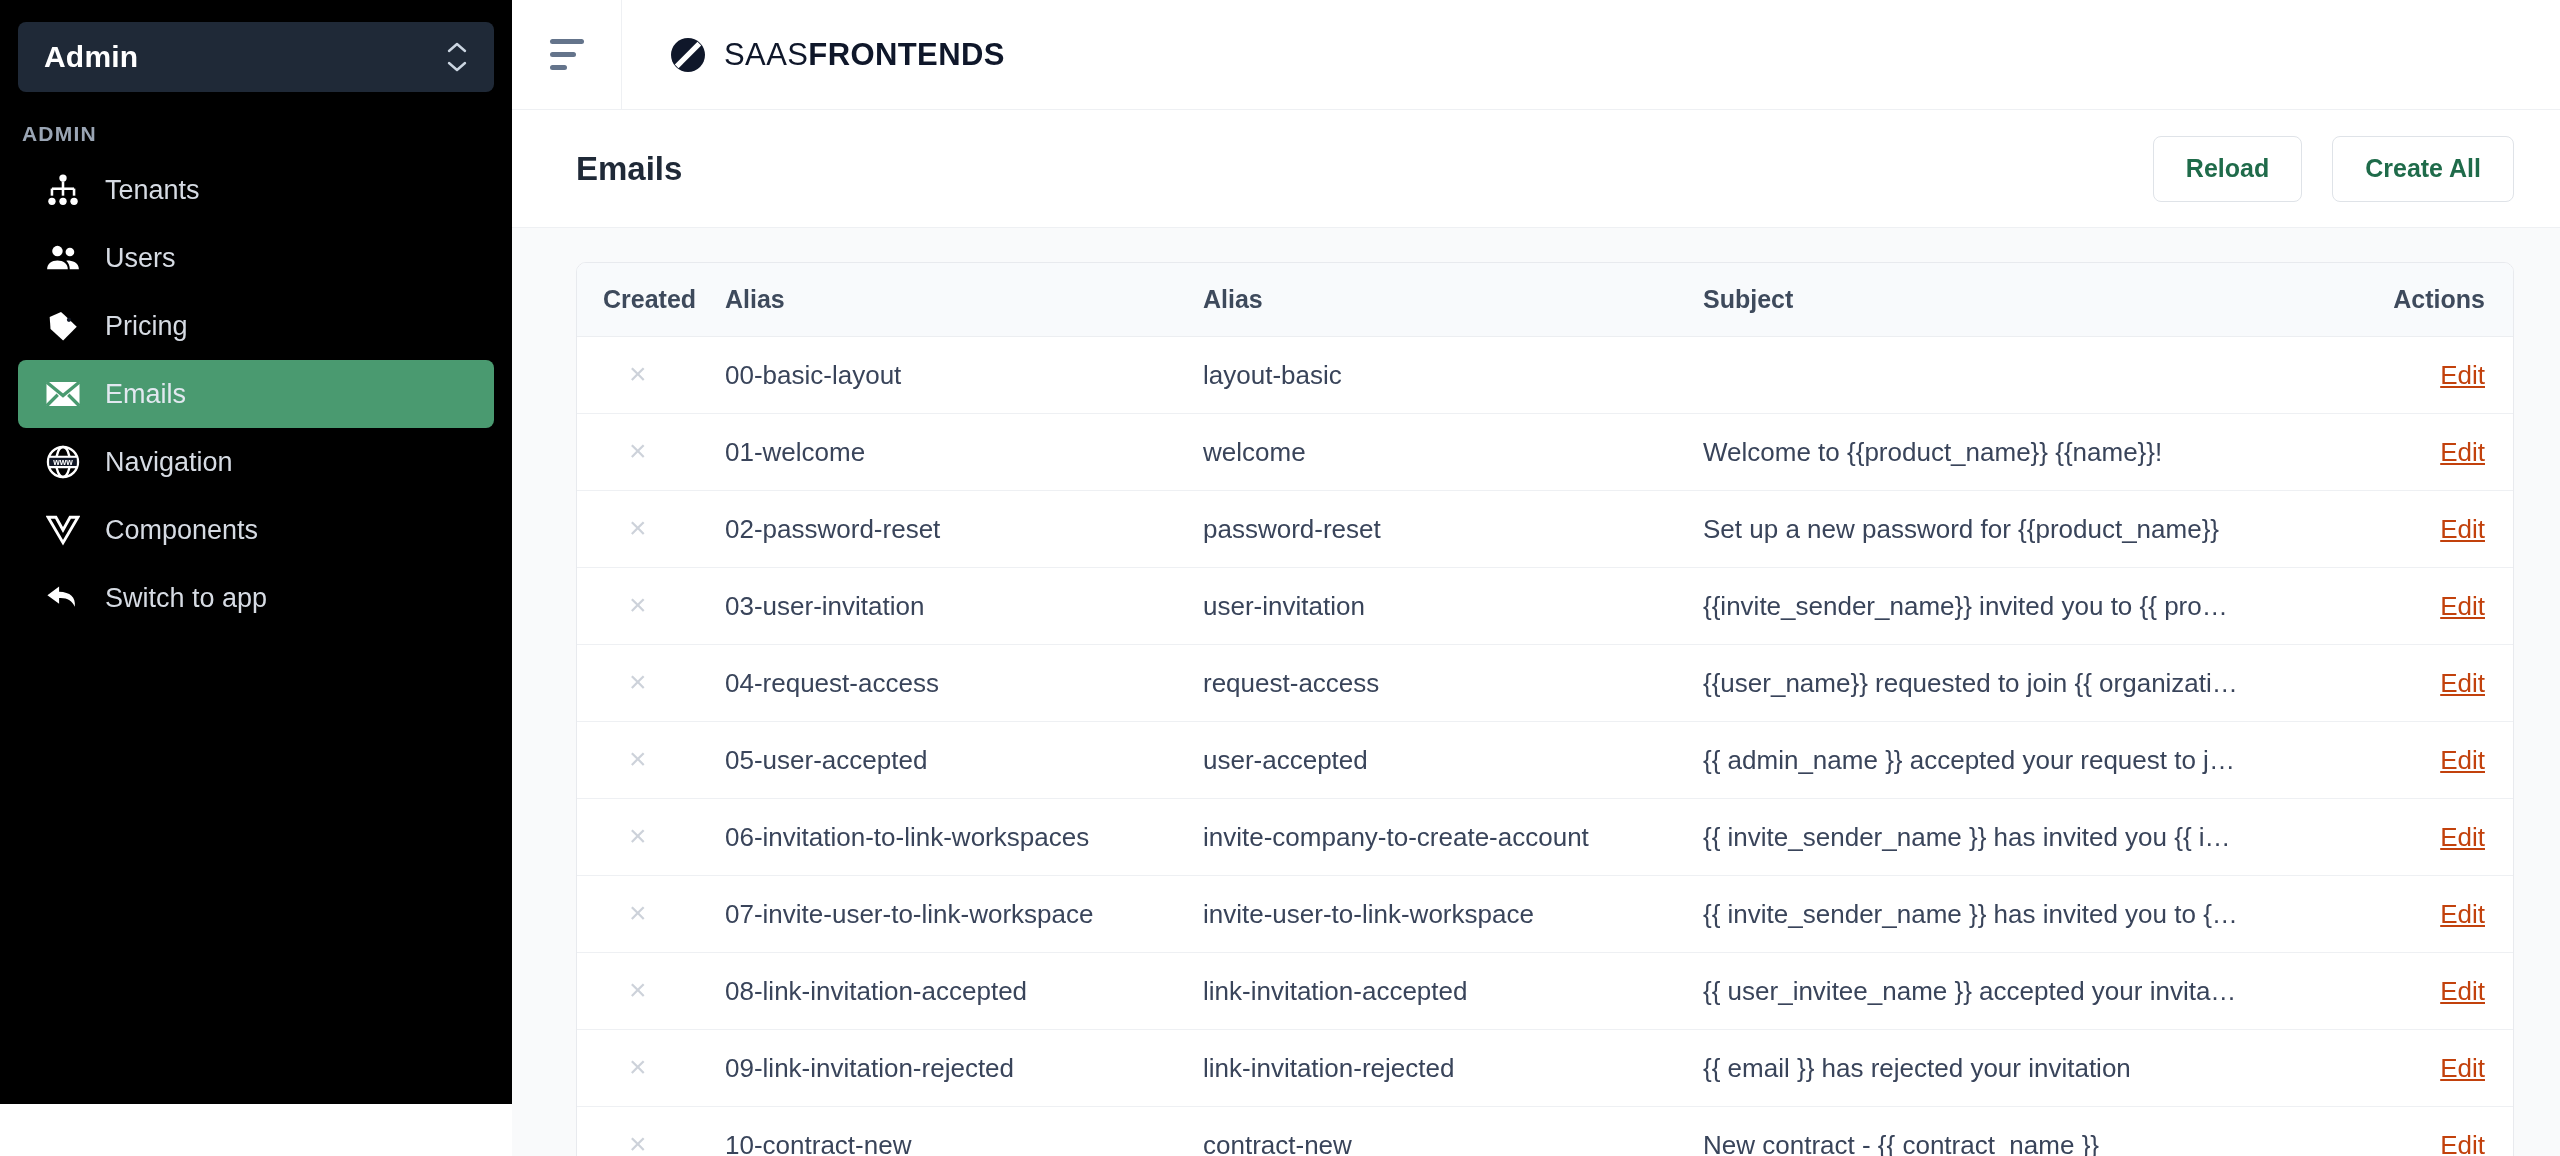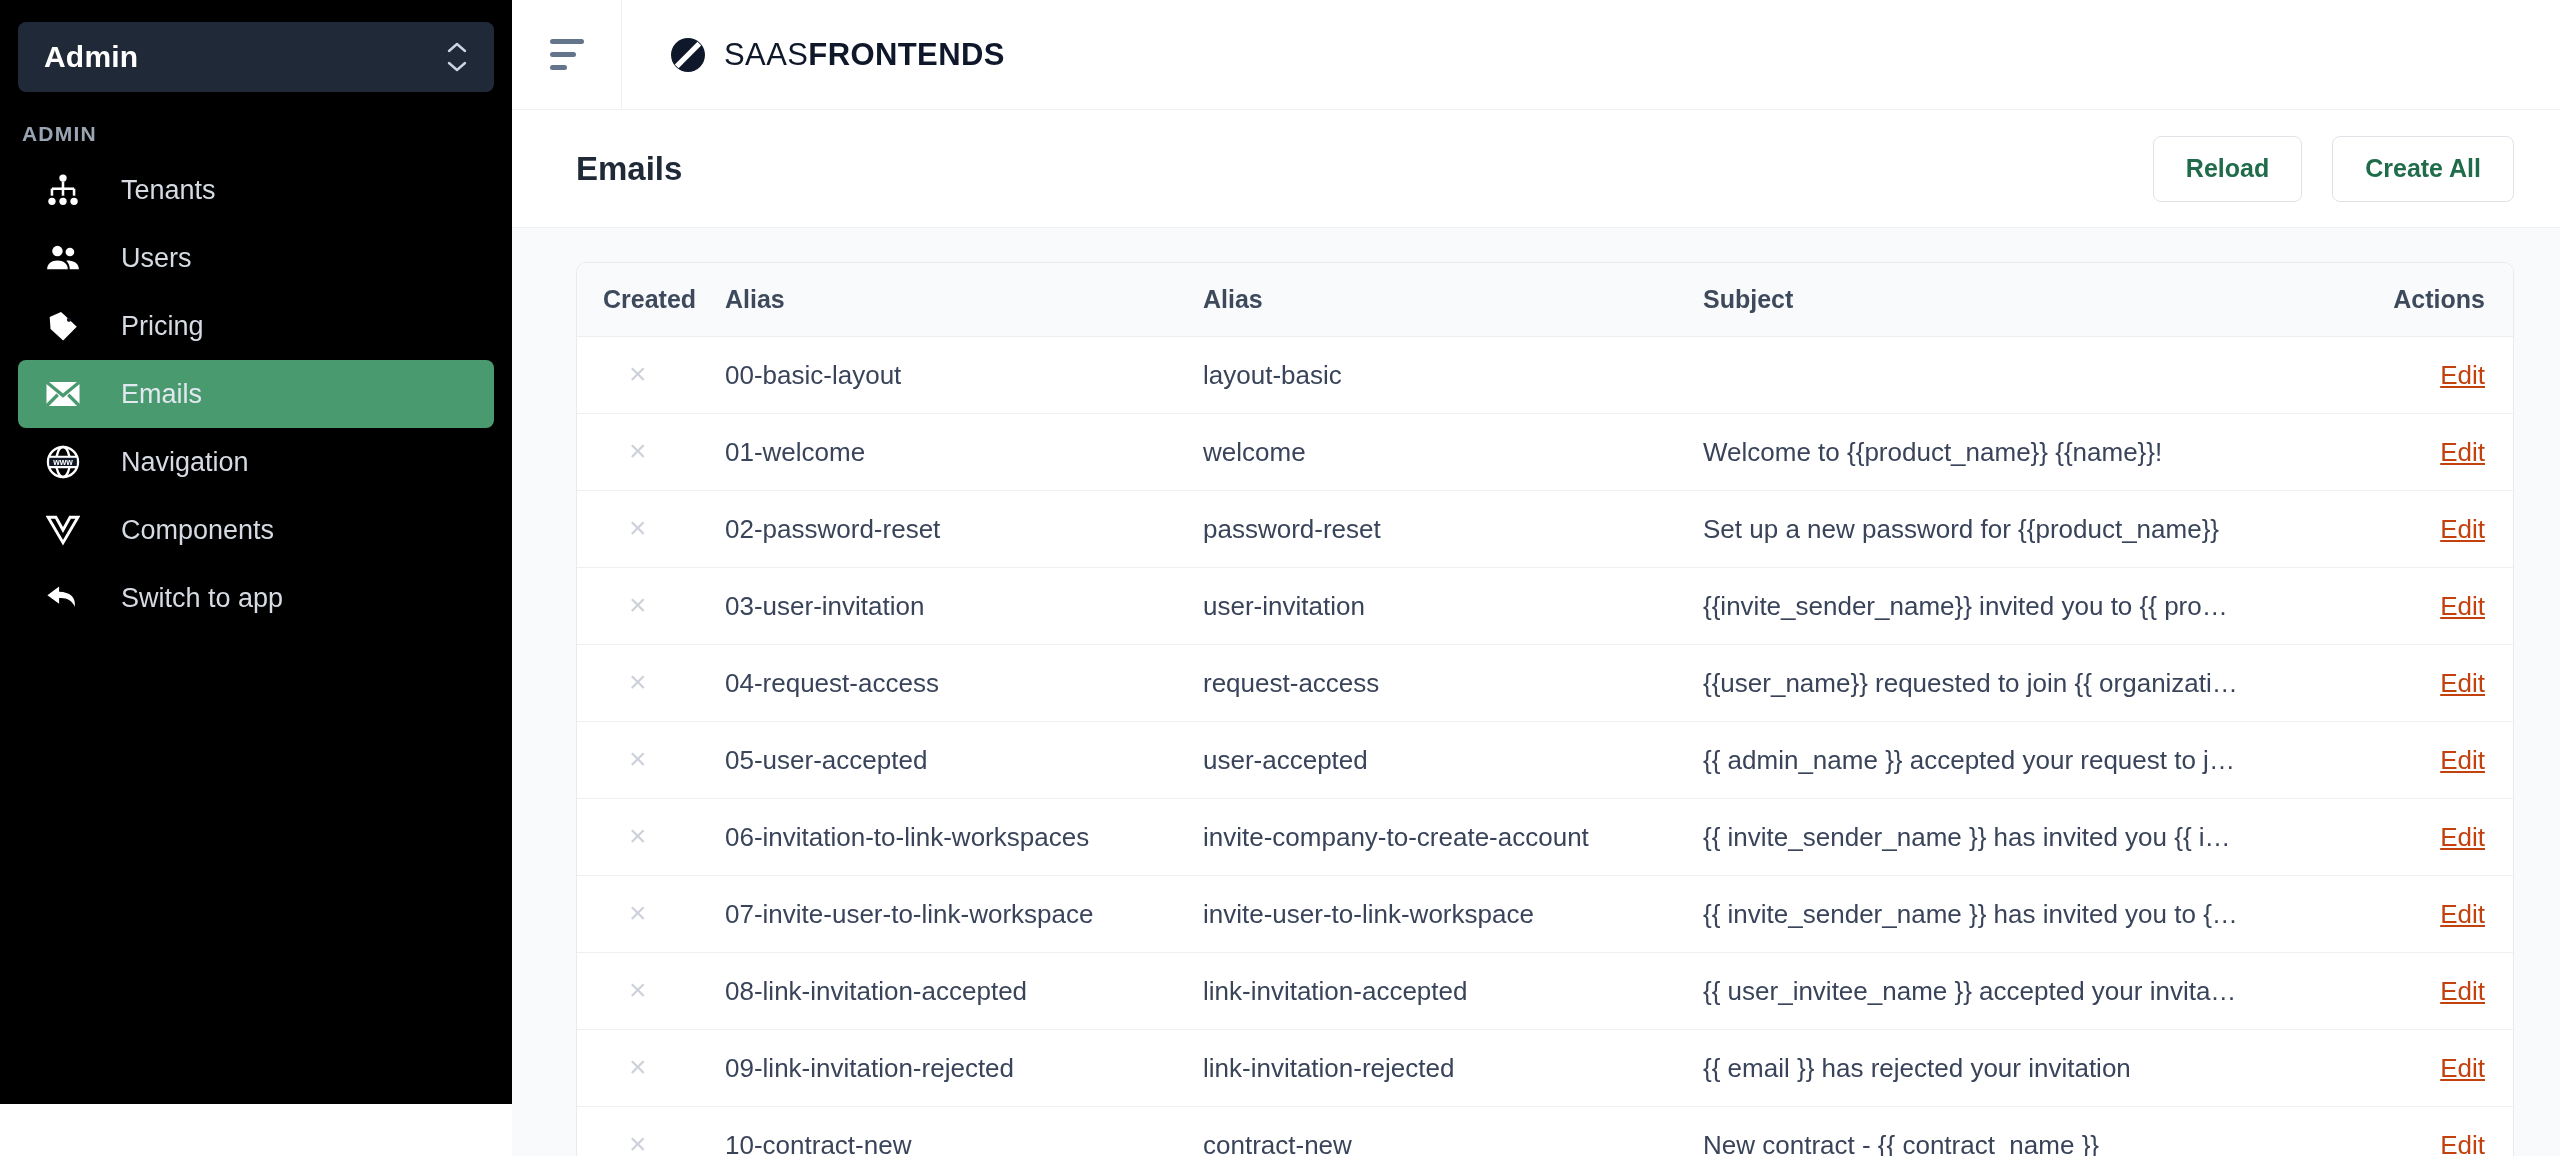--- a/index.html
+++ b/index.html
@@ -31,21 +31,21 @@
   .tenant-name { color: #ffffff; font-size: 30px; font-weight: bold; letter-spacing: .2px; }
   .chev-updown { display: flex; flex-direction: column; align-items: center; gap: 4px; color:#cbd5e1; }
   .chev-updown svg { display:block; }
 
   .nav-section-title {
     color: #9aa5b4; font-size: 21px; letter-spacing: 1.2px;
     font-weight: bold; padding: 14px 0 10px 22px;
   }
   .nav-list { display: flex; flex-direction: column; }
   .nav-item {
-    display: flex; align-items: center; gap: 16px;
+    display: flex; align-items: center; gap: 0;
     height: 68px; margin: 0 18px; padding: 0 0 0 24px;
     border-radius: 8px; cursor: pointer;
     color: #d6dbe3;
     text-align: center;
   }
   .nav-item.active { background: #4a9a70; }
   .nav-item .nav-icon {
     width: 42px; flex: 0 0 42px; display: flex; align-items: center; justify-content: center;
     color: #ffffff;
   }

